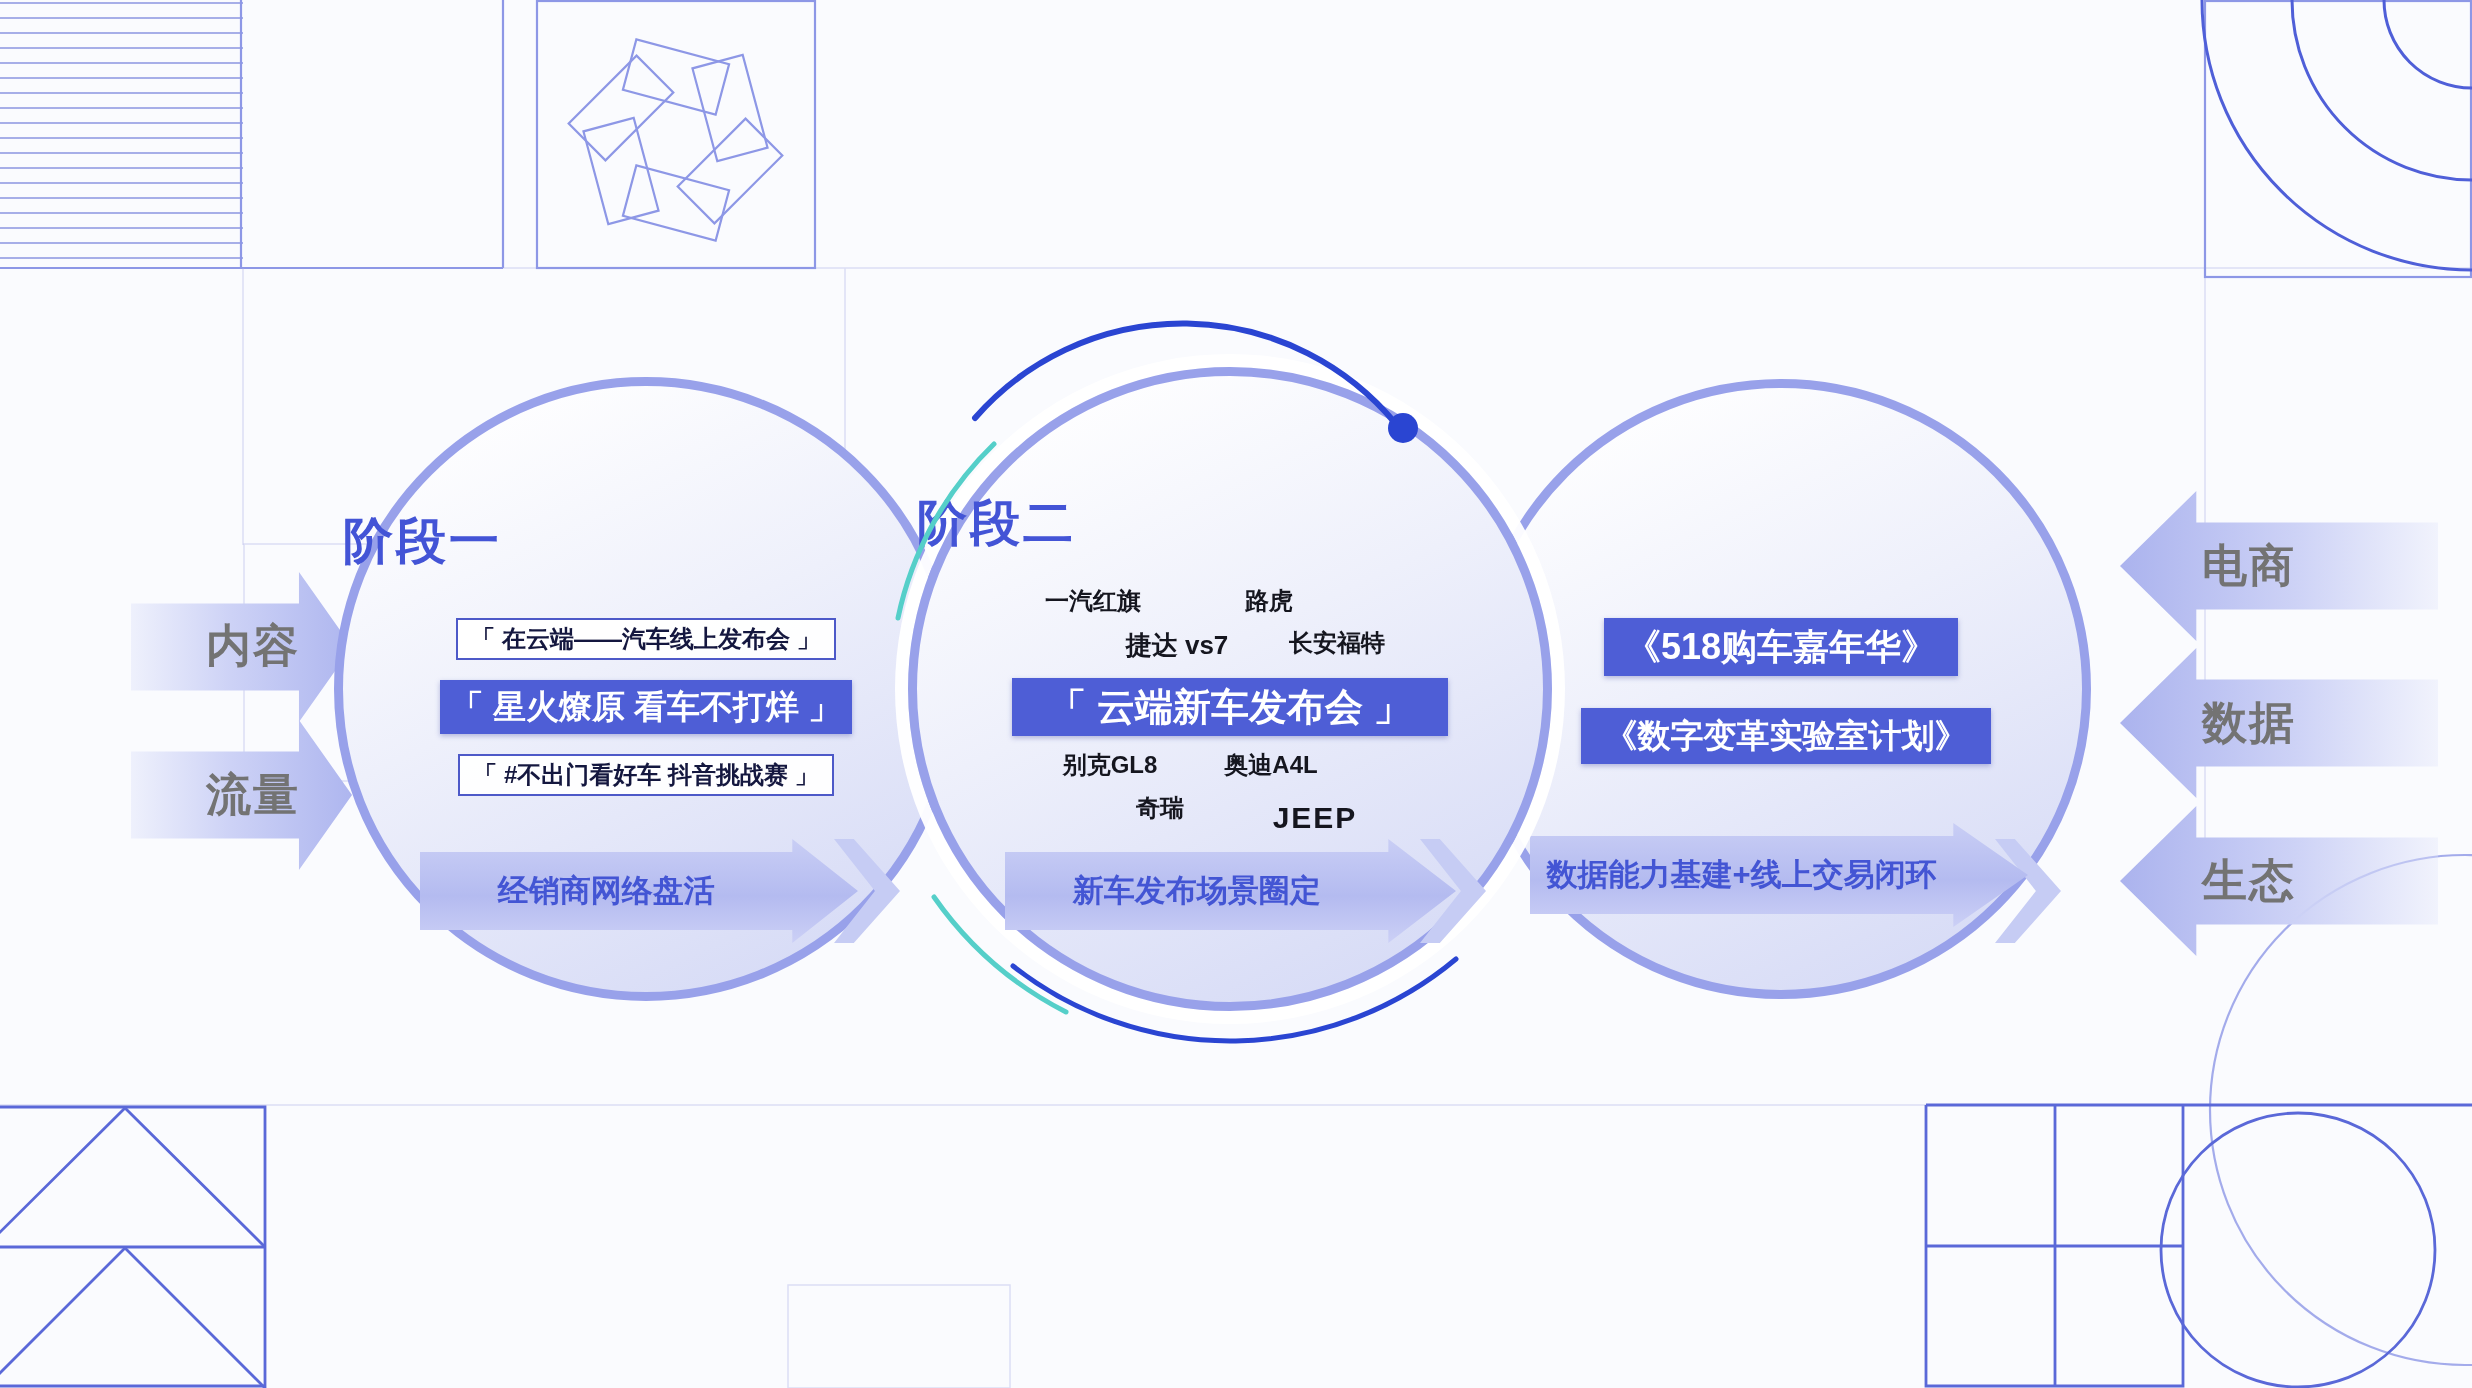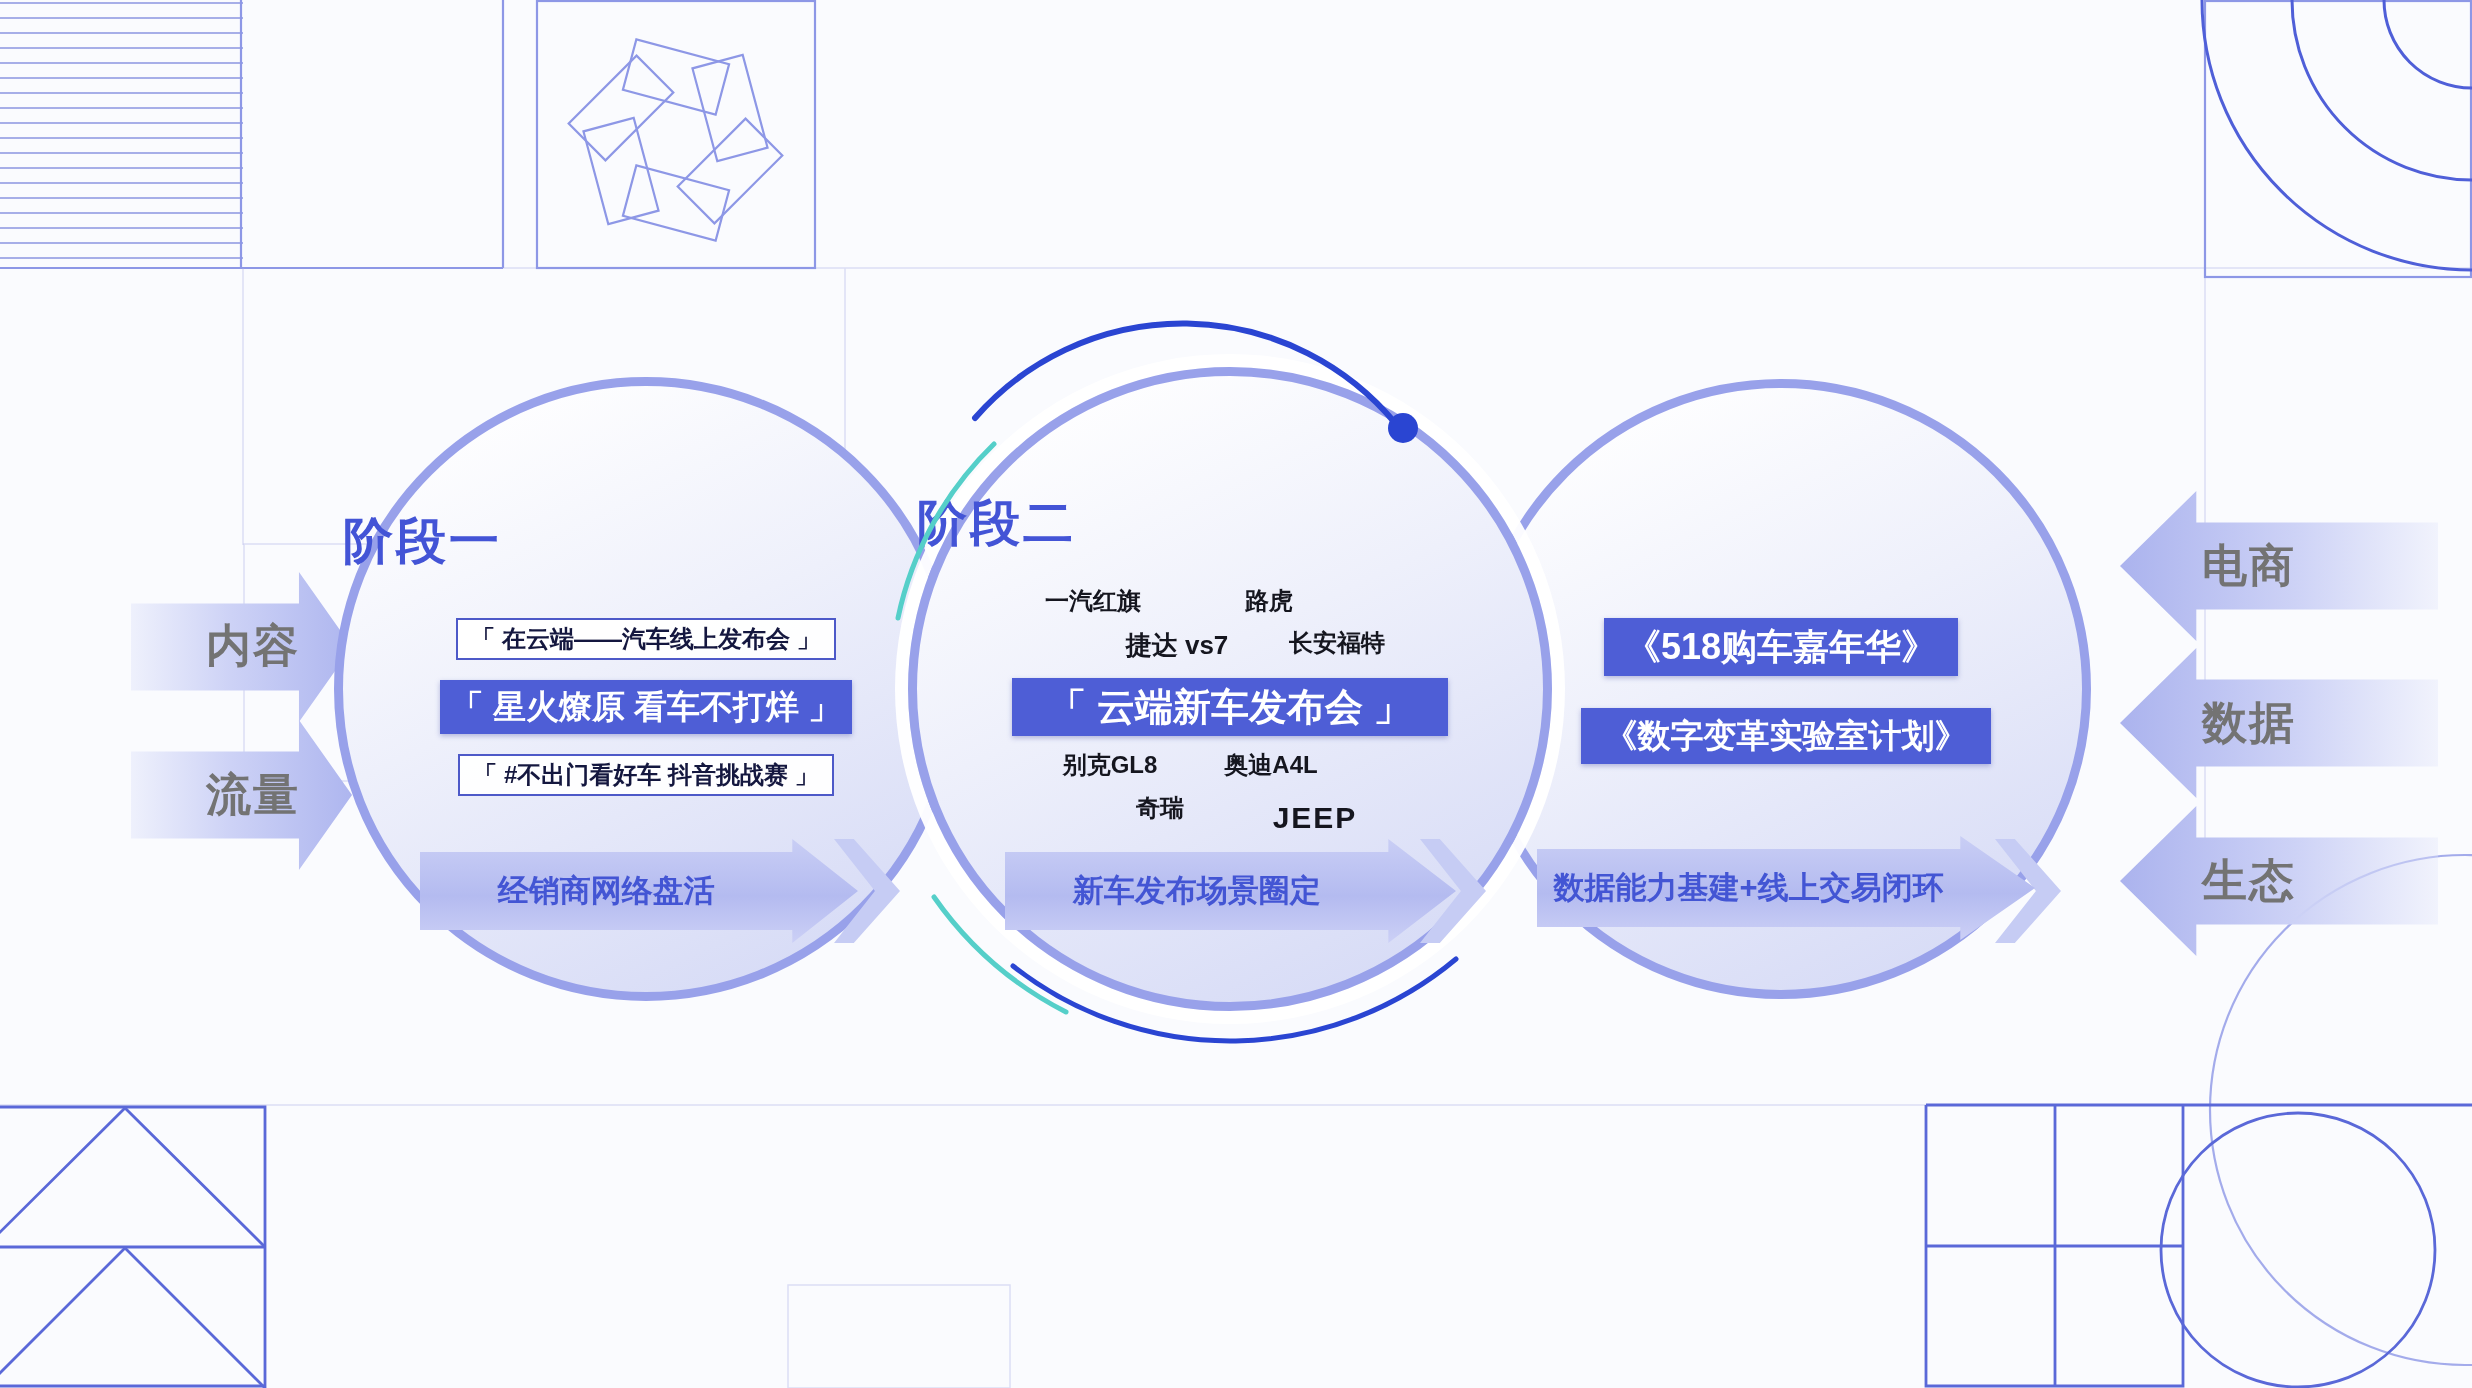--- a/index.html
+++ b/index.html
@@ -113,21 +113,21 @@
     <div class="chevron" style="left:491px;top:453px;width:66px;height:104px;"></div>
     <div class="inner-arrow" style="left:77px;top:453px;width:438px;height:104px;">
       <span>经销商网络盘活</span>
     </div>
   </div>
 
   <div class="circle z2" style="left:1471px;top:379px;width:620px;height:620px;">
     <div class="box box-solid" style="left:124px;top:230px;width:354px;height:58px;font-size:36px;">《518购车嘉年华》</div>
     <div class="box box-solid" style="left:101px;top:320px;width:410px;height:56px;font-size:33px;">《数字变革实验室计划》</div>
     <div class="chevron" style="left:515px;top:451px;width:66px;height:104px;"></div>
-    <div class="inner-arrow" style="left:50px;top:448px;width:498px;height:104px;margin-left:7px;">
+    <div class="inner-arrow" style="left:50px;top:435px;width:498px;height:104px;">
       <span>数据能力基建+线上交易闭环</span>
     </div>
   </div>
 
   <div class="circle z3" style="left:908px;top:367px;width:644px;height:644px;">
     <div class="stage-title" style="top:117px;">阶段二</div>
     <span class="brand" style="left:176px;top:225px;">一汽红旗</span>
     <span class="brand" style="left:352px;top:225px;">路虎</span>
     <span class="brand" style="left:260px;top:269px;font-size:26px;">捷达 vs7</span>
     <span class="brand" style="left:420px;top:267px;">长安福特</span>

